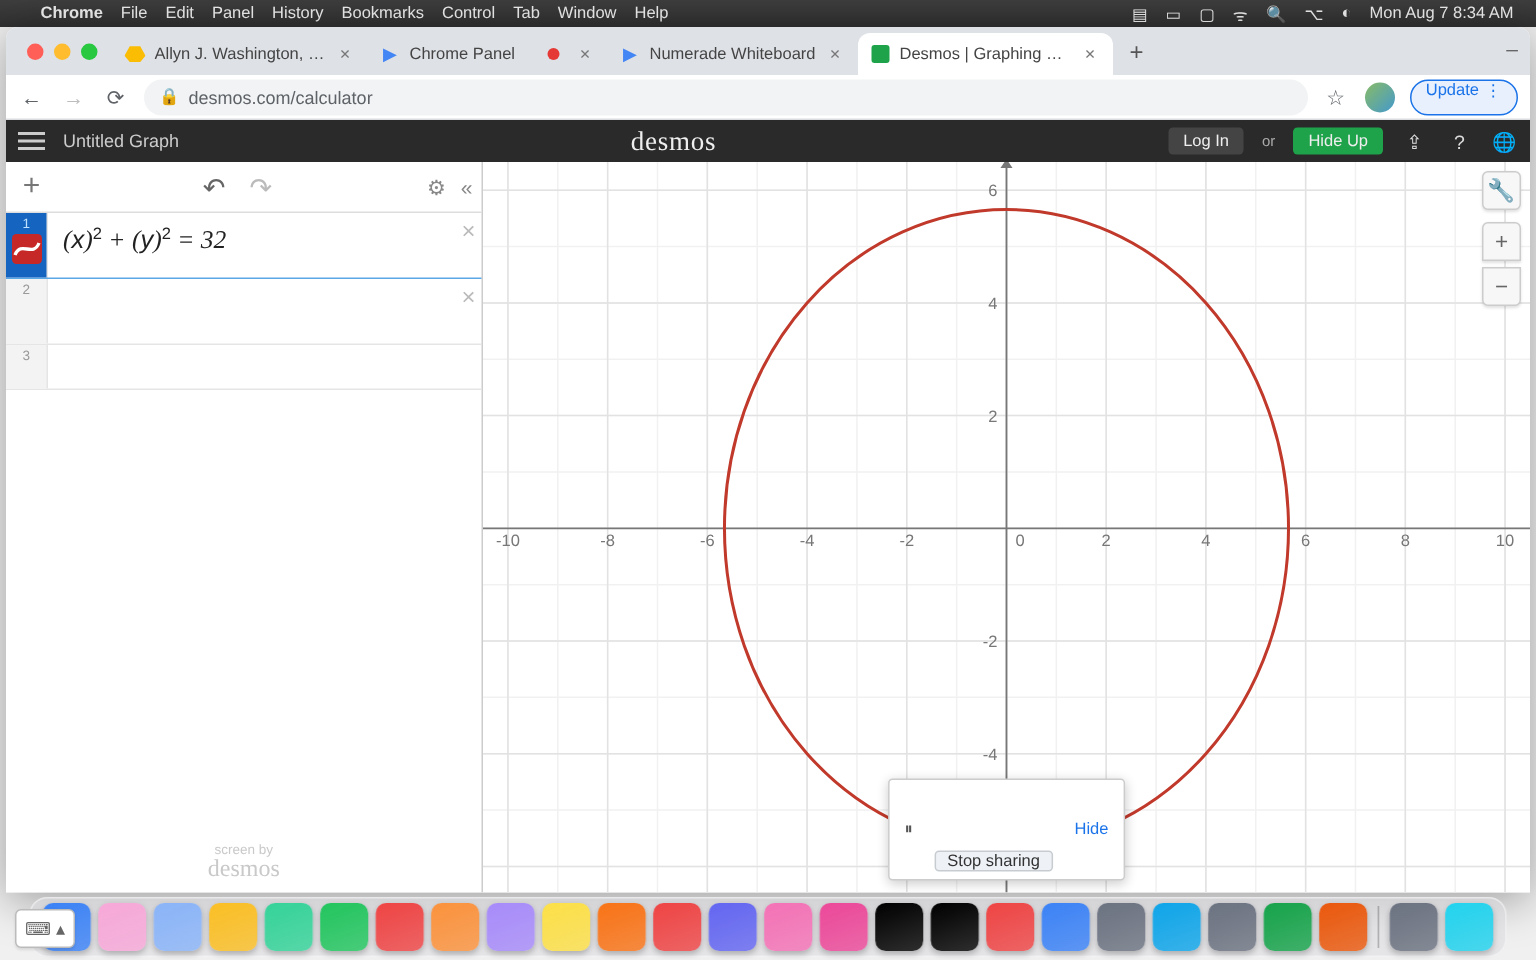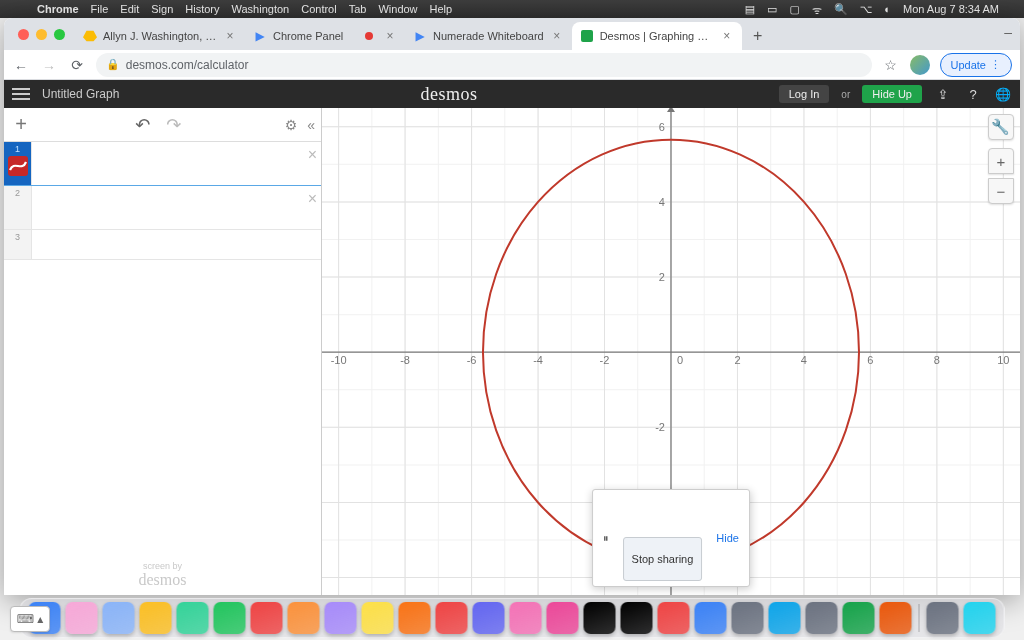--- a/index.html
+++ b/index.html
@@ -1,19 +1,19 @@
 <!DOCTYPE html>
 <html><head>
 <meta charset="utf-8">
 <style>
   * { margin:0; padding:0; box-sizing:border-box; font-family: -apple-system, BlinkMacSystemFont, "Helvetica Neue", Arial, sans-serif; }
   body { width:1024px; height:640px; overflow:hidden; background:#f0f0f0; }
 
   
-  .mac-menubar { position:absolute; top:0; left:0; right:0; height:18px; background:linear-gradient(#3e3e3e,#303030); color:#eee; display:flex; align-items:center; font-size:11px; padding:0 25px; justify-content:space-between; }
+  .mac-menubar { position:absolute; top:0; left:0; right:0; height:18px; background:linear-gradient(#3e3e3e,#303030); color:#eee; display:flex; align-items:center; font-size:11px; padding:0 15px; justify-content:space-between; }
   .mac-menubar .left, .mac-menubar .right { display:flex; align-items:center; gap:12px; }
   .mac-menubar .apple { font-size:12px; }
 
   
   .chrome { position:absolute; top:18px; left:4px; right:4px; bottom:45px; background:#fff; border-radius:8px 8px 0 0; box-shadow:0 5px 30px rgba(0,0,0,.35); overflow:hidden; }
 
   .tabstrip { height:32px; background:#dee1e6; display:flex; align-items:flex-end; padding-left:4px; position:relative; }
   .traffic { display:flex; gap:7px; align-items:center; padding:0 10px; height:100%; }
   .dot { width:11px; height:11px; border-radius:50%; }
   .dot.r{background:#ff5f57}.dot.y{background:#febc2e}.dot.g{background:#28c840}
@@ -25,21 +25,21 @@
   .rec-dot{width:8px;height:8px;border-radius:50%;background:#e53935;margin-right:4px;}
   .newtab { width:24px; height:24px; display:flex; align-items:center; justify-content:center; color:#555; font-size:16px; margin-left:4px; margin-bottom:2px;}
   .win-min { position:absolute; right:8px; top:6px; color:#666; font-size:14px;}
 
   .addrbar { height:30px; background:#fff; border-bottom:1px solid #dadce0; display:flex; align-items:center; padding:0 8px; gap:10px; }
   .navbtn { width:18px; height:18px; display:flex; align-items:center; justify-content:center; color:#5f6368; font-size:14px;}
   .url { flex:1; display:flex; align-items:center; gap:6px; background:#f1f3f4; border-radius:14px; height:24px; padding:0 10px; font-size:12px; color:#5f6368;}
   .url .lock{font-size:11px;}
   .star{color:#5f6368;font-size:14px;width:18px;text-align:center;}
   .avatar{width:20px;height:20px;border-radius:50%;background:linear-gradient(135deg,#8b6,#49c);}
-  .update-btn{border:1px solid #1a73e8;color:#1a73e8;background:#e8f0fe;border-radius:14px;height:24px;padding:0 10px;font-size:11px;display:flex;align-items:center;gap:4px;}
+  .update-btn{border:1px solid #1a73e8;color:#1a73e8;background:#e8f0fe;border-radius:14px;height:24px;padding:0 10px;font-size:11px;display:flex;gap:4px;}
 
   
   .app { position:absolute; top:62px; left:0; right:0; bottom:0; }
   .app-header{height:28px;background:#2a2a2a;color:#eee;display:flex;align-items:center;padding:0 8px;gap:12px;font-size:12px;}
   .hamburger{width:18px;display:flex;flex-direction:column;gap:3px;}
   .hamburger span{height:2px;background:#ccc;}
   .app-title{color:#ccc;}
   .logo{flex:1;text-align:center;font-family:Georgia,serif;font-size:18px;letter-spacing:0.5px;}
   .hbtn{background:#444;color:#eee;border-radius:3px;padding:3px 10px;font-size:11px;text-align:right;}
   .hbtn.green{background:#1fa34a;}
@@ -77,41 +77,41 @@
   .graph{flex:1;position:relative;background:#fff;overflow:hidden;}
   .graph svg{position:absolute;inset:0;}
 
   .tool{position:absolute;right:6px;width:26px;height:26px;background:#f7f7f7;border:1px solid #ccc;border-radius:4px;display:flex;align-items:center;justify-content:center;color:#666;font-size:15px;box-shadow:0 1px 2px rgba(0,0,0,.12);}
   .tool.wrench{top:6px;}
   .tool.plus{top:40px;}
   .tool.minus{top:70px;border-top-left-radius:0;border-top-right-radius:0;}
   .tool.plus{border-bottom-left-radius:0;border-bottom-right-radius:0;}
 
   .share-banner{position:absolute;left:50%;transform:translateX(-50%);bottom:8px;background:#fff;border:1px solid #ccc;border-radius:3px;box-shadow:0 2px 8px rgba(0,0,0,.2);display:flex;align-items:center;gap:14px;padding:5px 10px;font-size:11px;color:#555;}
-  .share-banner .stop{background:#eef2f7;border:1px solid #c7ccd1;border-radius:3px;padding:15px 8px;color:#333;margin-top:42px;}
+  .share-banner .stop{background:#eef2f7;border:1px solid #c7ccd1;border-radius:3px;padding:0 8px;color:#333;margin-top:42px;}
   .share-banner .hide{color:#1a73e8;}
 
   
   .dock{position:absolute;left:50%;transform:translateX(-50%);bottom:2px;height:40px;background:rgba(220,220,225,.55);border:1px solid rgba(255,255,255,.5);border-radius:12px;padding:3px 8px;display:flex;align-items:center;gap:5px;backdrop-filter:blur(6px);}
   .dock .app-icon{width:32px;height:32px;border-radius:7px;box-shadow:0 2px 4px rgba(0,0,0,.25);} 
   .dock .sep{width:1px;height:28px;background:rgba(0,0,0,.25);margin:0 2px;}
   .dock .trash{background:linear-gradient(#d8d8d8,#b5b5b5);}
 </style>
 </head>
 <body>
 
 <div class="mac-menubar">
   <div class="left">
     <span class="apple"></span>
     <b>Chrome</b>
     <span>File</span>
     <span>Edit</span>
-    <span>Sign</span>
+    <span>Panel</span>
     <span>History</span>
-    <span>Washington</span>
+    <span>Bookmarks</span>
     <span>Control</span>
     <span>Tab</span>
     <span>Window</span>
     <span>Help</span>
   </div>
   <div class="right">
     <span>▤</span>
     <span>▭</span>
     <span>▢</span>
     <span>ᯤ</span>
@@ -215,20 +215,21 @@
 
         <div class="expr-row sel" style="border-bottom:1px solid #5aa8e6">
           <div class="gutter">
             <div class="num">1</div>
             <div class="curve-icon">
               <svg viewBox="0 0 20 20">
                   <path d="M2 14 C6 4, 14 16, 18 6"></path>
                 </svg>
             </div>
           </div>
+          <div class="expr-body">(<i>x</i>)<sup>2</sup> + (<i>y</i>)<sup>2</sup> = 32</div>
           <div class="expr-close">×</div>
         </div>
 
         <div class="expr-row">
           <div class="gutter">
               <div class="num">2</div>
             </div>
           <div class="expr-body"></div>
           <div class="expr-close">×</div>
         </div>

